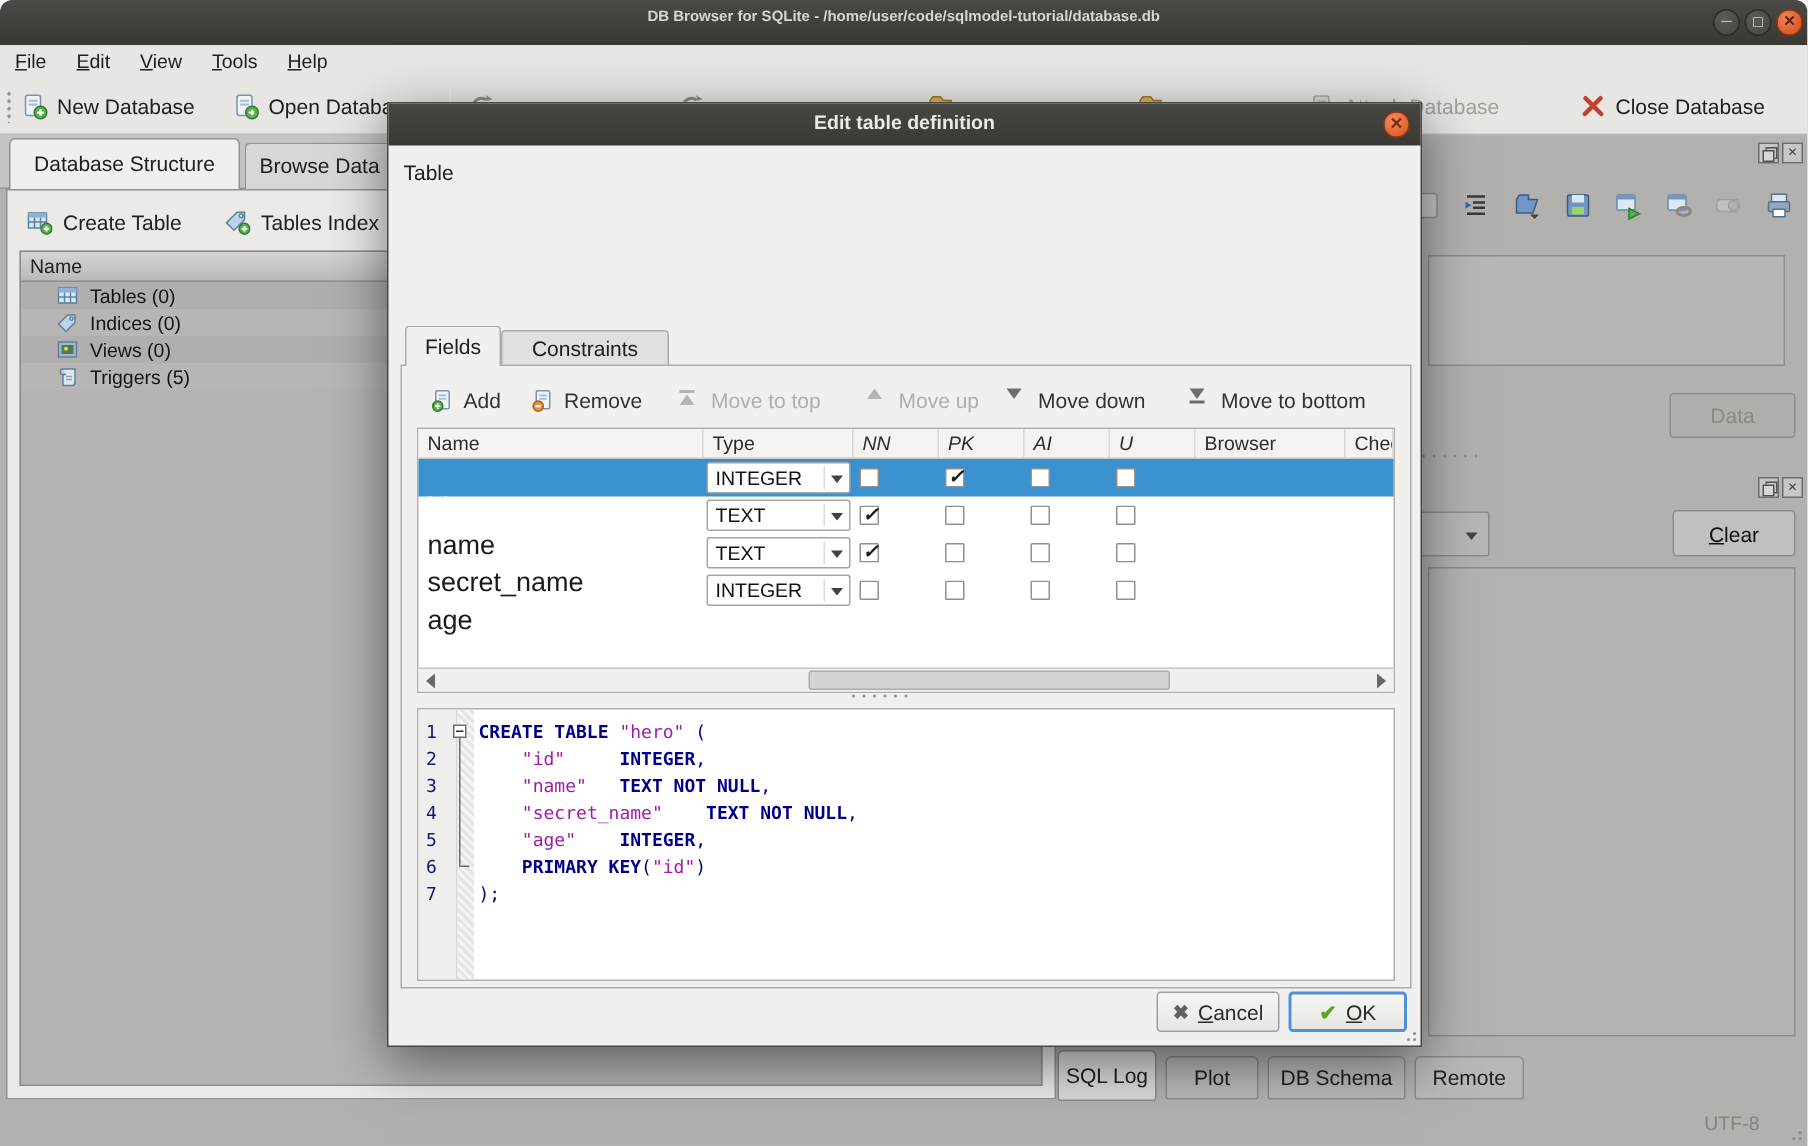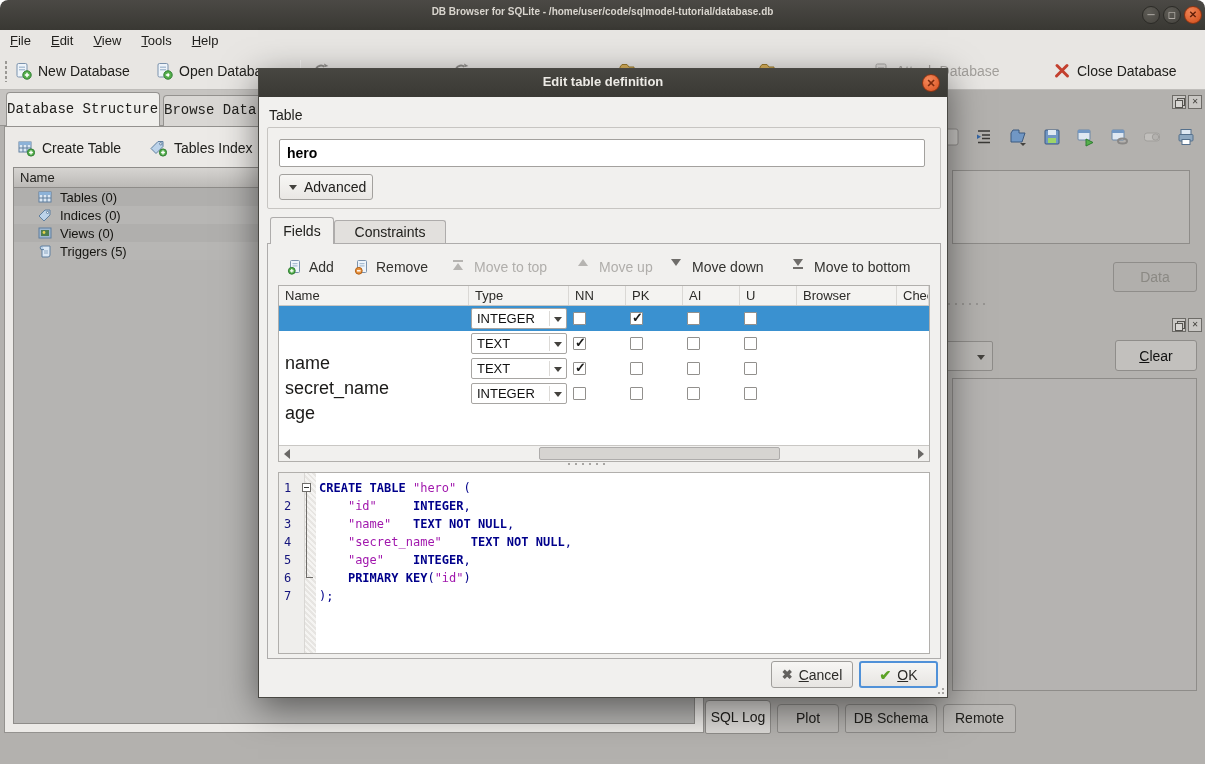--- a/index.html
+++ b/index.html
@@ -31,22 +31,22 @@
     font-size:14px;color:#21201d;}
   .tb-btn.disabled{color:#a29f9b;}
   .tb-sep{position:absolute;top:8px;width:1px;height:22px;background:#c3c1be;border-right:1px solid #f4f3f1;}
   .icn{display:inline-flex;width:18px;height:18px;flex:none;}
   .icn svg{width:18px;height:18px;}
   .icn20 svg{width:20px;height:20px;}
 
   
   .maintabs{position:absolute;left:0;top:90px;width:705px;height:36px;background:#c6c4c1;
     border-bottom:1px solid #94928f;}
-  .mtab{position:absolute;font-size:14px;color:#21201d;text-align:left;
-    border:1px solid #94928f;border-bottom:none;border-radius:4px 4px 0 0;background:#d9d7d4;font-family:Liberation Mono, monospace;}
+  .mtab{position:absolute;font-size:14px;color:#21201d;text-align:center;
+    border:1px solid #94928f;border-bottom:none;border-radius:4px 4px 0 0;background:#d9d7d4;}
   .mtab.active{left:6px;top:2px;width:154px;height:34px;background:#f0efec;line-height:32px;}
   .mtab.inactive{left:163px;top:5px;width:100px;height:31px;line-height:29px;}
 
   
   .leftpanel{position:absolute;left:4px;top:126px;width:700px;height:607px;background:#eceae7;
     border:1px solid #94928f;}
   .flat-btn{position:absolute;top:8px;height:26px;display:flex;align-items:center;gap:7px;
     font-size:14px;color:#21201d;}
   .tree{position:absolute;left:8px;top:40px;right:8px;bottom:8px;border:1px solid #8e8c89;background:#b5b4b2;}
   .tree-header{height:20px;background:linear-gradient(#d6d4d1,#bcbab7);border-bottom:1px solid #8e8c89;
@@ -126,21 +126,21 @@
 
   
   .ftable{position:absolute;left:10px;top:41px;width:652px;height:177px;background:#fff;
     border:1px solid #b1afac;}
   .fhead{display:flex;height:20px;background:#f4f3f1;border-bottom:1px solid #c9c7c4;}
   .fhead .hc{font-size:13px;color:#2c2b28;padding:2px 0 0 6px;border-right:1px solid #dad8d5;
     overflow:hidden;white-space:nowrap;flex:none;}
   .frow{display:flex;height:25px;align-items:center;}
   .frow.sel{background:#3a91d0;color:#fff;}
   .fc{flex:none;overflow:hidden;white-space:nowrap;}
-  .w0{width:190px;} .w1{width:100px;} .w2,.w3,.w4,.w5{width:57px;} .w6{width:100px;} .w7{width:32px;}
+  .w0{width:190px;} .w1{width:100px;} .w2,.w3,.w4,.w5{width:57px;font-style:italic;} .w6{width:100px;} .w7{width:32px;}
   .fc.namec{font-size:18px;padding-left:6px;color:#1b1a18;margin-top:40px;}
   .frow.sel .namec{color:#fff;}
   .combo{position:relative;height:21px;margin:2px;background:#fff;border:1px solid #a7a5a2;
     border-radius:2px;font-size:13px;color:#111;display:flex;align-items:center;padding-left:5px;}
   .combo .csep{position:absolute;right:16px;top:2px;bottom:2px;width:1px;background:#dcdad7;}
   .combo .carrow{position:absolute;right:4px;top:8px;}
   .cb{width:13px;height:13px;margin-left:4px;background:#fff;border:1px solid #92908d;
     border-radius:1px;position:relative;}
   .cb.checked:before{content:"✓";position:absolute;left:1px;top:-3px;font-size:13px;
     font-weight:bold;color:#1b1b19;}
@@ -407,36 +407,37 @@
   <div class="btn-gray clear">
     <span><u>C</u>lear</span>
   </div>
   <div class="rp-log"></div>
 
   <div class="btab active" style="left:705px;top:700px;width:66px;height:34px;line-height:32px">SQL Log</div>
   <div class="btab" style="left:777px;top:704px;width:62px;height:29px;line-height:27px">Plot</div>
   <div class="btab" style="left:845px;top:704px;width:92px;height:29px;line-height:27px">DB Schema</div>
   <div class="btab" style="left:943px;top:704px;width:73px;height:29px;line-height:27px">Remote</div>
 
+  <div class="statusbar">
+    <span class="status-enc">UTF-8</span>
+    <span class="grip">
+      <i style="right:0;bottom:0"></i>
+        <i style="right:4px;bottom:0"></i>
+        <i style="right:0;bottom:4px"></i>
+    </span>
+  </div>
 
   <div class="dialog">
     <div class="dlg-titlebar">
       <span class="dlg-title">Edit table definition</span>
       <span class="dlg-close">✕</span>
     </div>
 
     <div class="lbl-table">Table</div>
 
-    <div class="groupbox">
-      <div class="tbl-input">hero</div>
-      <div class="adv-btn">
-        <span class="carrow"></span>
-        <span>Advanced</span>
-      </div>
-    </div>
 
     <div class="dtab sel">Fields</div>
     <div class="dtab unsel">Constraints</div>
 
     <div class="dtab-panel">
       <div id="fieldActions">
           <div class="action" style="left: 19px;">
             <span class="aicn" style="color:#6f6d6a">
               <svg viewBox="0 0 16 16">
                 <rect x="3.5" y="1.5" width="9" height="12" rx="1" fill="#eef4fa" stroke="#7b92ac"></rect>

